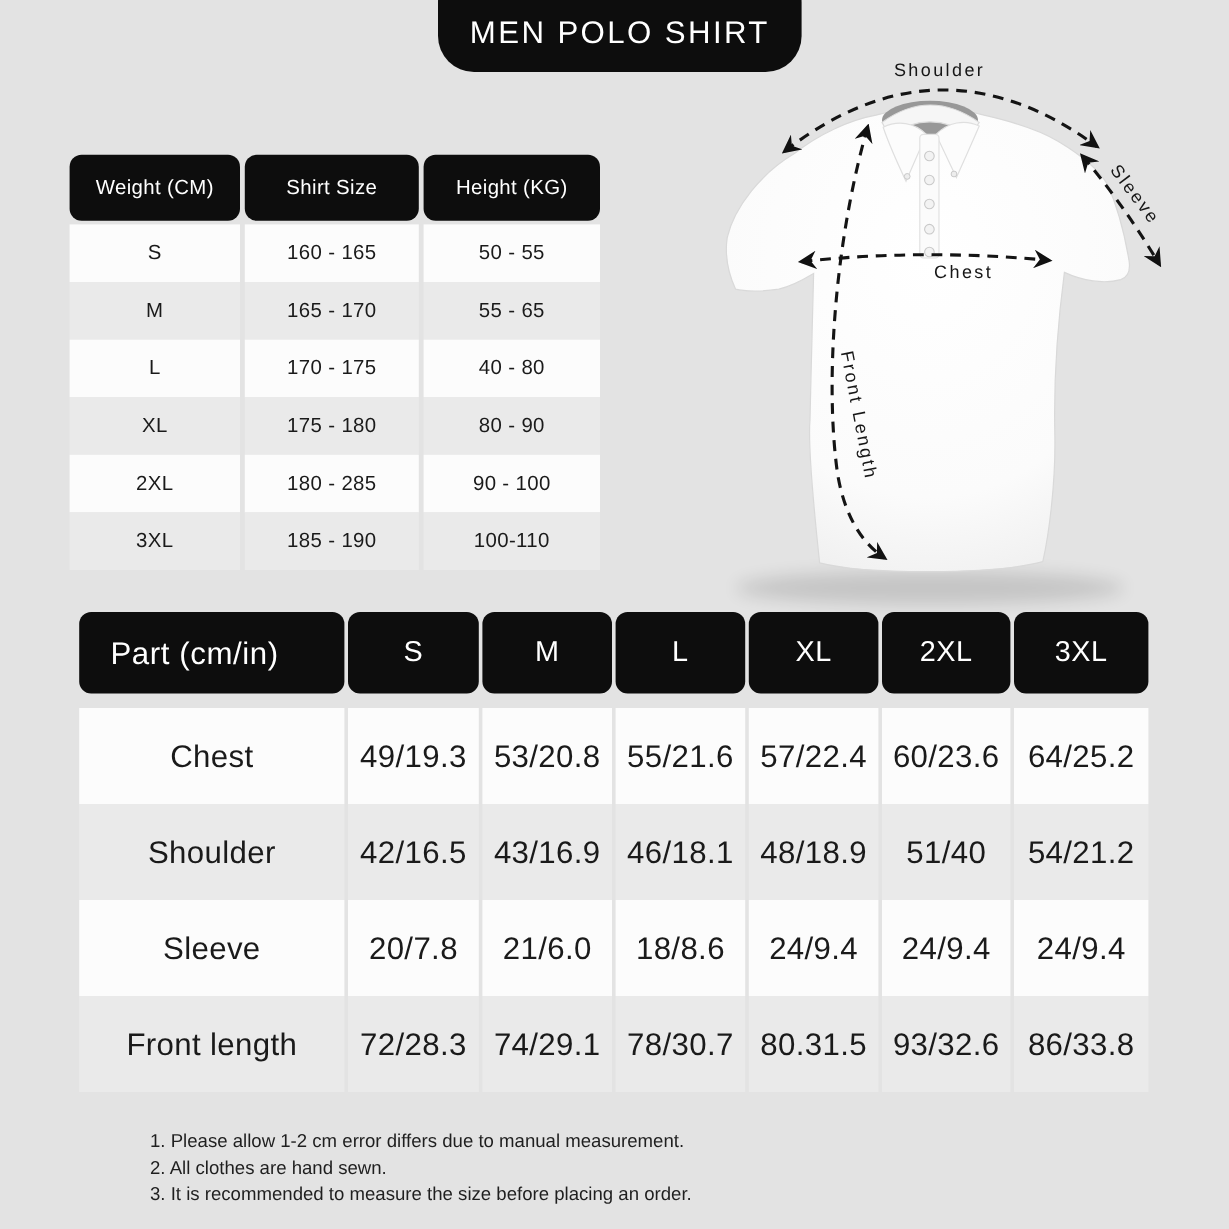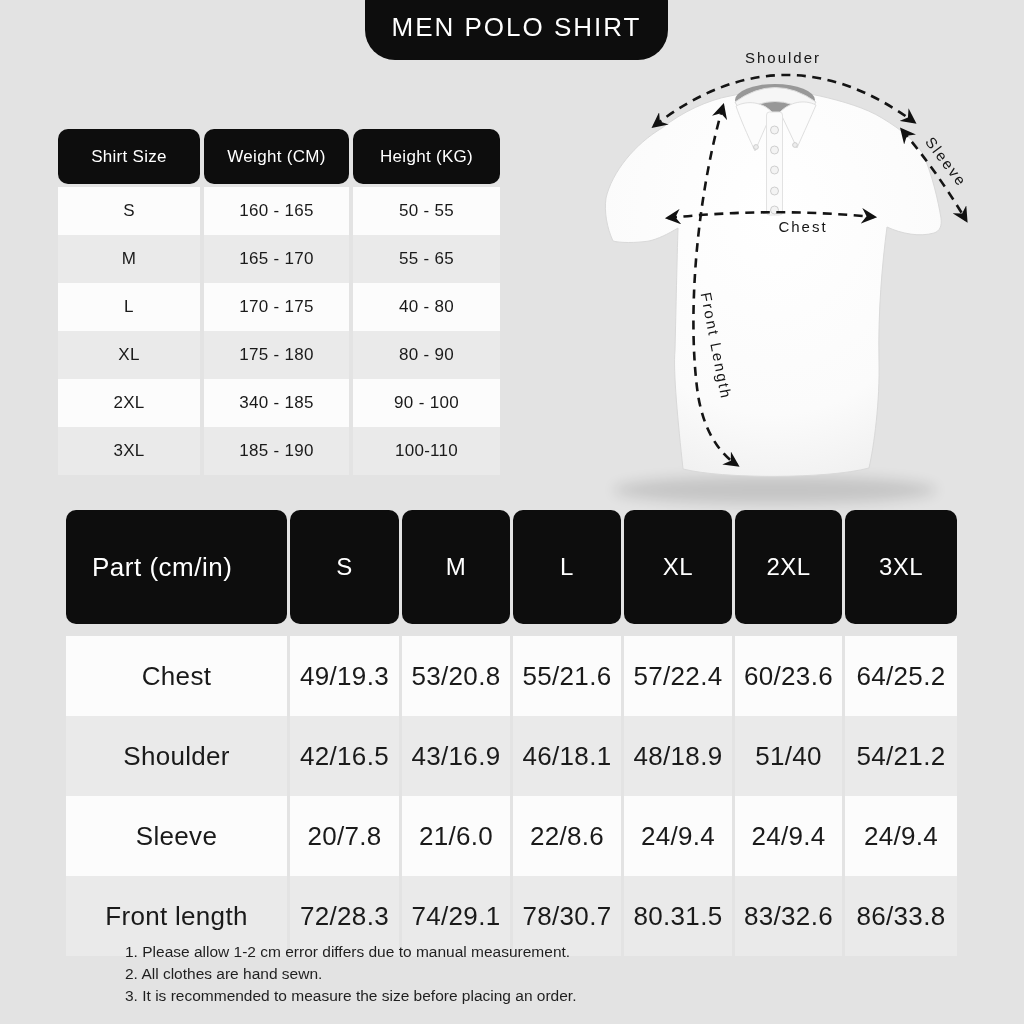--- a/index.html
+++ b/index.html
@@ -45,42 +45,42 @@
   
   .size{position:absolute;left:58px;top:129px;}
   .size .t-head,.size .t-row{grid-template-columns:142px 145px 147px;column-gap:4px;}
   .size .t-body{margin-top:3px;}
   .size .h-cell{height:55px;font-size:17px;letter-spacing:.3px;}
   .size .b-cell{height:48px;font-size:17px;letter-spacing:.3px;}
   
   .meas{position:absolute;left:66px;top:510px;}
   .meas .t-head,.meas .t-row{grid-template-columns:221px 109px 108px 108px 108px 107px 112px;column-gap:3px;}
   .meas .t-body{margin-top:12px;}
-  .meas .h-cell{height:114px;font-size:24px;letter-spacing:.5px;}
+  .meas .h-cell{height:68px;font-size:24px;letter-spacing:.5px;}
   .meas .h-cell.first{justify-content:flex-start;padding-left:26px;font-size:26px;}
   .meas .b-cell{height:80px;font-size:26px;letter-spacing:.3px;}
   
   .notes{position:absolute;left:125px;top:941px;font-size:15.5px;line-height:21px;color:#1f1f1f;}
   .notes div{margin-bottom:1px;}
   
   .shirt-svg{position:absolute;left:590px;top:50px;width:434px;height:470px;}
   .shirt-svg text{font-family:"Liberation Sans",sans-serif;fill:#161616;font-size:15px;letter-spacing:2px;}
   .dash{fill:none;stroke:#141414;stroke-width:2.6;stroke-dasharray:9 6.5;}
 </style>
 </head>
 <body>
 
 <div class="title-pill">
   <span>MEN POLO SHIRT</span>
 </div>
 
 <div class="size">
   <div class="t-head">
+      <div class="h-cell">Weight (CM)</div>
       <div class="h-cell first">Shirt Size</div>
-      <div class="h-cell">Weight (CM)</div>
       <div class="h-cell">Height (KG)</div>
     </div>
   <div class="t-body">
       <div class="t-row">
         <div class="b-cell first">S</div>
         <div class="b-cell">160 - 165</div>
         <div class="b-cell">50 - 55</div>
       </div>
       <div class="t-row alt">
         <div class="b-cell first">M</div>
@@ -92,21 +92,21 @@
         <div class="b-cell">170 - 175</div>
         <div class="b-cell">40 - 80</div>
       </div>
       <div class="t-row alt">
         <div class="b-cell first">XL</div>
         <div class="b-cell">175 - 180</div>
         <div class="b-cell">80 - 90</div>
       </div>
       <div class="t-row">
         <div class="b-cell first">2XL</div>
-        <div class="b-cell">340 - 185</div>
+        <div class="b-cell">180 - 285</div>
         <div class="b-cell">90 - 100</div>
       </div>
       <div class="t-row alt">
         <div class="b-cell first">3XL</div>
         <div class="b-cell">185 - 190</div>
         <div class="b-cell">100-110</div>
       </div>
     </div>
 </div>
 
@@ -200,32 +200,32 @@
         <div class="b-cell">43/16.9</div>
         <div class="b-cell">46/18.1</div>
         <div class="b-cell">48/18.9</div>
         <div class="b-cell">51/40</div>
         <div class="b-cell">54/21.2</div>
       </div>
       <div class="t-row">
         <div class="b-cell first">Sleeve</div>
         <div class="b-cell">20/7.8</div>
         <div class="b-cell">21/6.0</div>
-        <div class="b-cell">22/8.6</div>
+        <div class="b-cell">18/8.6</div>
         <div class="b-cell">24/9.4</div>
         <div class="b-cell">24/9.4</div>
         <div class="b-cell">24/9.4</div>
       </div>
       <div class="t-row alt">
         <div class="b-cell first">Front length</div>
         <div class="b-cell">72/28.3</div>
         <div class="b-cell">74/29.1</div>
         <div class="b-cell">78/30.7</div>
         <div class="b-cell">80.31.5</div>
-        <div class="b-cell">83/32.6</div>
+        <div class="b-cell">93/32.6</div>
         <div class="b-cell">86/33.8</div>
       </div>
     </div>
 </div>
 
 <div class="notes">
     <div>1. Please allow 1-2 cm error differs due to manual measurement.</div>
     <div>2. All clothes are hand sewn.</div>
     <div>3. It is recommended to measure the size before placing an order.</div>
   </div>

